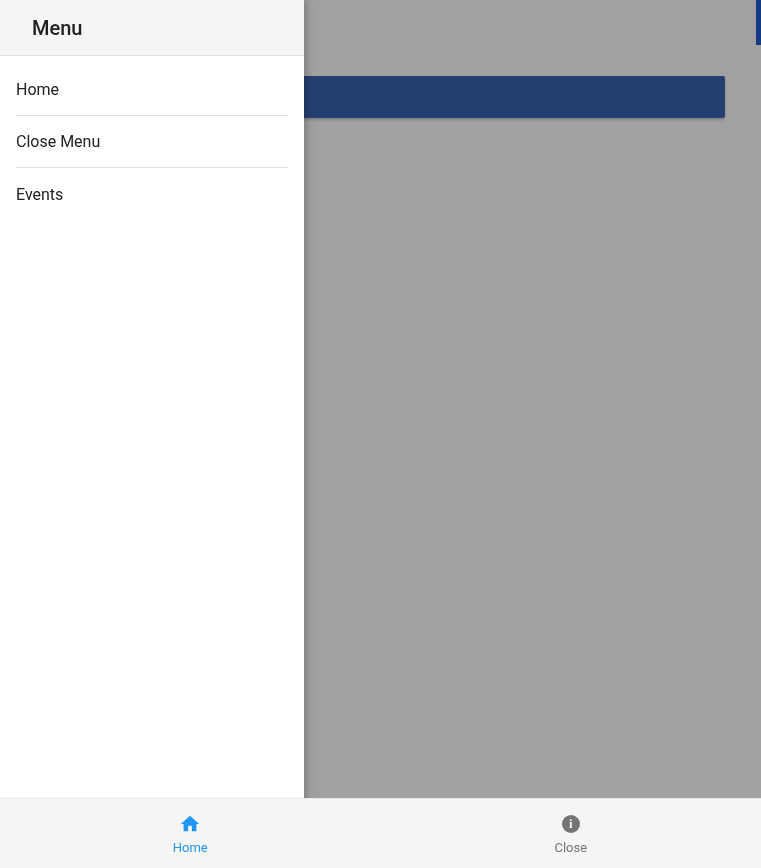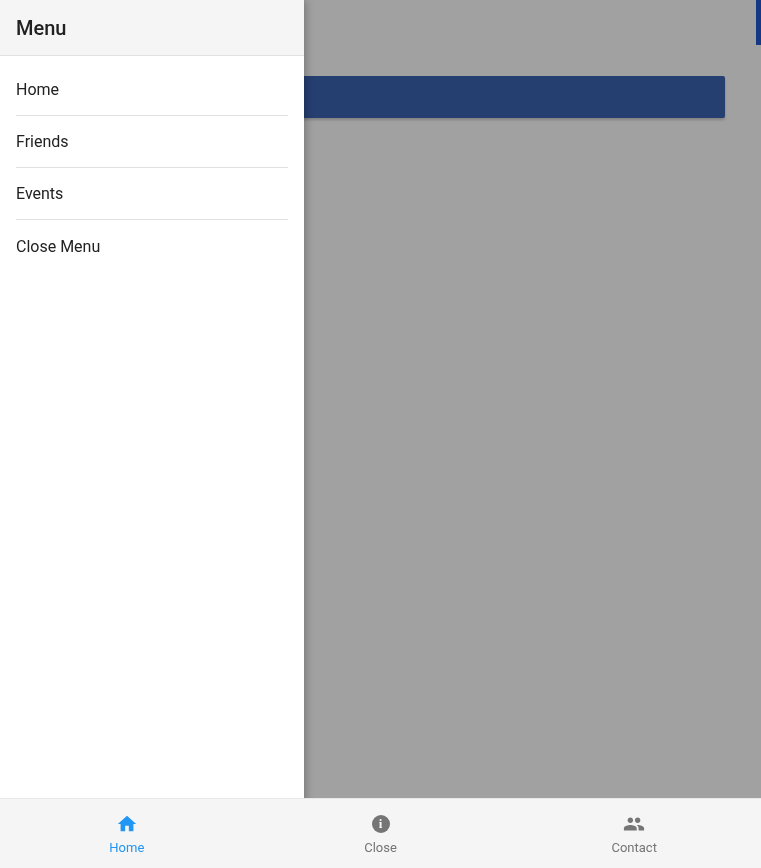--- a/index.html
+++ b/index.html
@@ -72,21 +72,21 @@
       box-shadow: 2px 0 8px rgba(0,0,0,0.25);
       display: flex;
       flex-direction: column;
     }
     .drawer-header {
       height: 56px;
       background: #f5f5f5;
       border-bottom: 1px solid #e0e0e0;
       display: flex;
       align-items: center;
-      padding-left: 16px;
+      padding-left: 32px;
       font-size: 20px;
       font-weight: 500;
       color: #212121;
     }
     .drawer-list {
       padding: 8px 16px 0 16px;
     }
     .drawer-item {
       height: 52px;
       display: flex;
@@ -169,42 +169,33 @@
 </div>
 
 <div class="right-accent"></div>
 
 <div class="scrim"></div>
 
 <div class="drawer">
   <div class="drawer-header">Menu</div>
   <div class="drawer-list">
     <div class="drawer-item">Home</div>
-    <div class="drawer-item">Friends</div>
+    <div class="drawer-item">Close Menu</div>
     <div class="drawer-item">Events</div>
-    <div class="drawer-item">Close Menu</div>
   </div>
 </div>
 
 <div class="bottom-nav">
   <div class="bottom-nav-item active">
     <span class="bottom-nav-icon">
       <svg viewBox="0 0 24 24">
           <path d="M10 20v-6h4v6h5v-8h3L12 3 2 12h3v8z"></path>
         </svg>
     </span>
     <span class="bottom-nav-label">Home</span>
   </div>
   <div class="bottom-nav-item inactive">
     <span class="bottom-nav-icon">
       <span class="info-circle">i</span>
     </span>
     <span class="bottom-nav-label">Close</span>
   </div>
-  <div class="bottom-nav-item inactive">
-    <span class="bottom-nav-icon">
-      <svg viewBox="0 0 24 24">
-          <path d="M16 11c1.66 0 2.99-1.34 2.99-3S17.66 5 16 5s-3 1.34-3 3 1.34 3 3 3zm-8 0c1.66 0 2.99-1.34 2.99-3S9.66 5 8 5 5 6.34 5 8s1.34 3 3 3zm0 2c-2.33 0-7 1.17-7 3.5V19h14v-2.5c0-2.33-4.67-3.5-7-3.5zm8 0c-.29 0-.62.02-.97.05 1.16.84 1.97 1.97 1.97 3.45V19h6v-2.5c0-2.33-4.67-3.5-7-3.5z"></path>
-        </svg>
-    </span>
-    <span class="bottom-nav-label">Contact</span>
-  </div>
 </div>
 
 </body></html>

